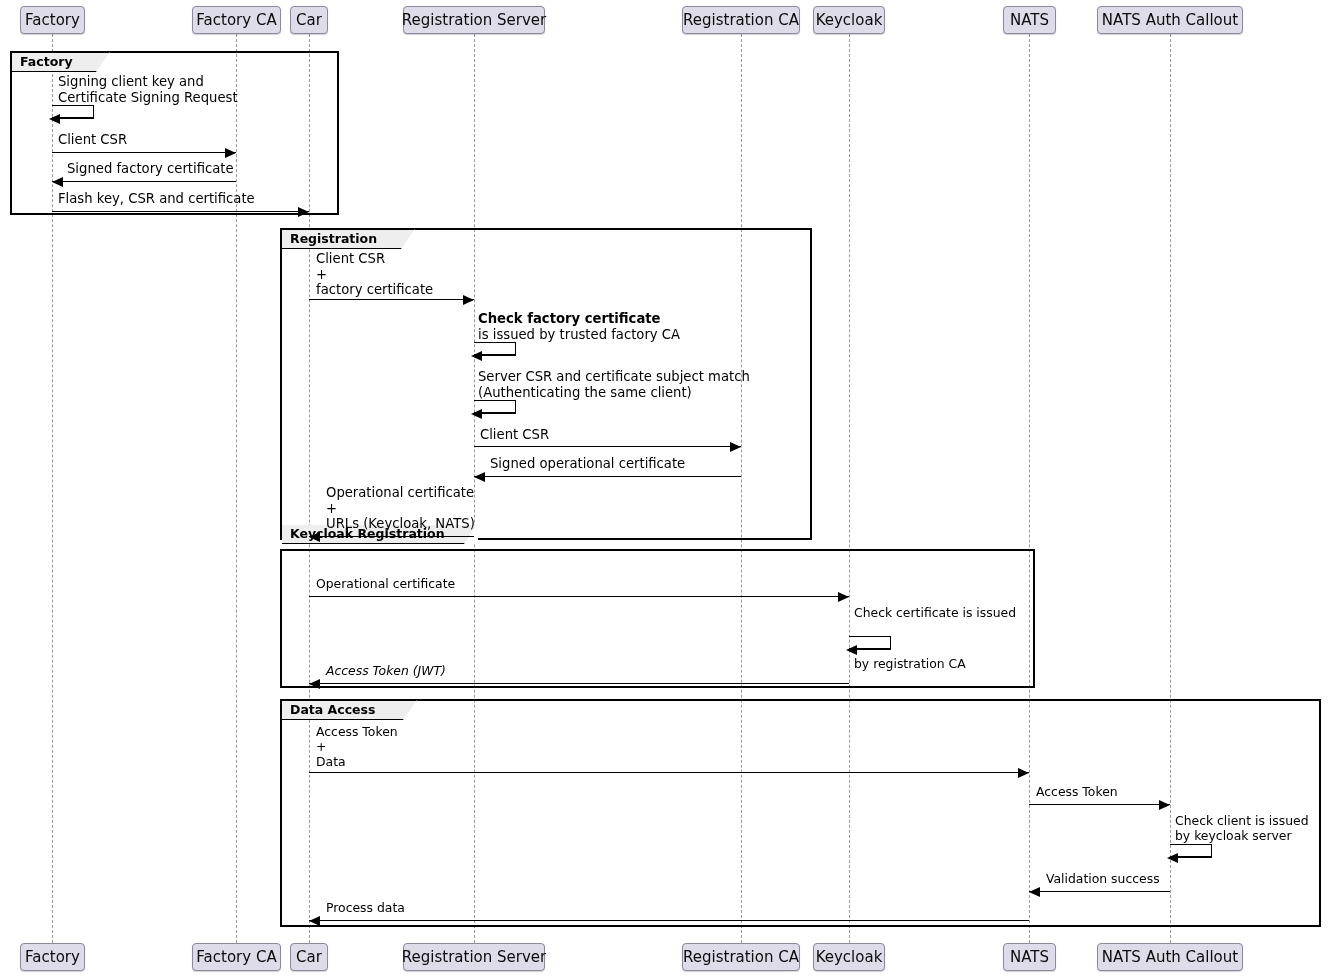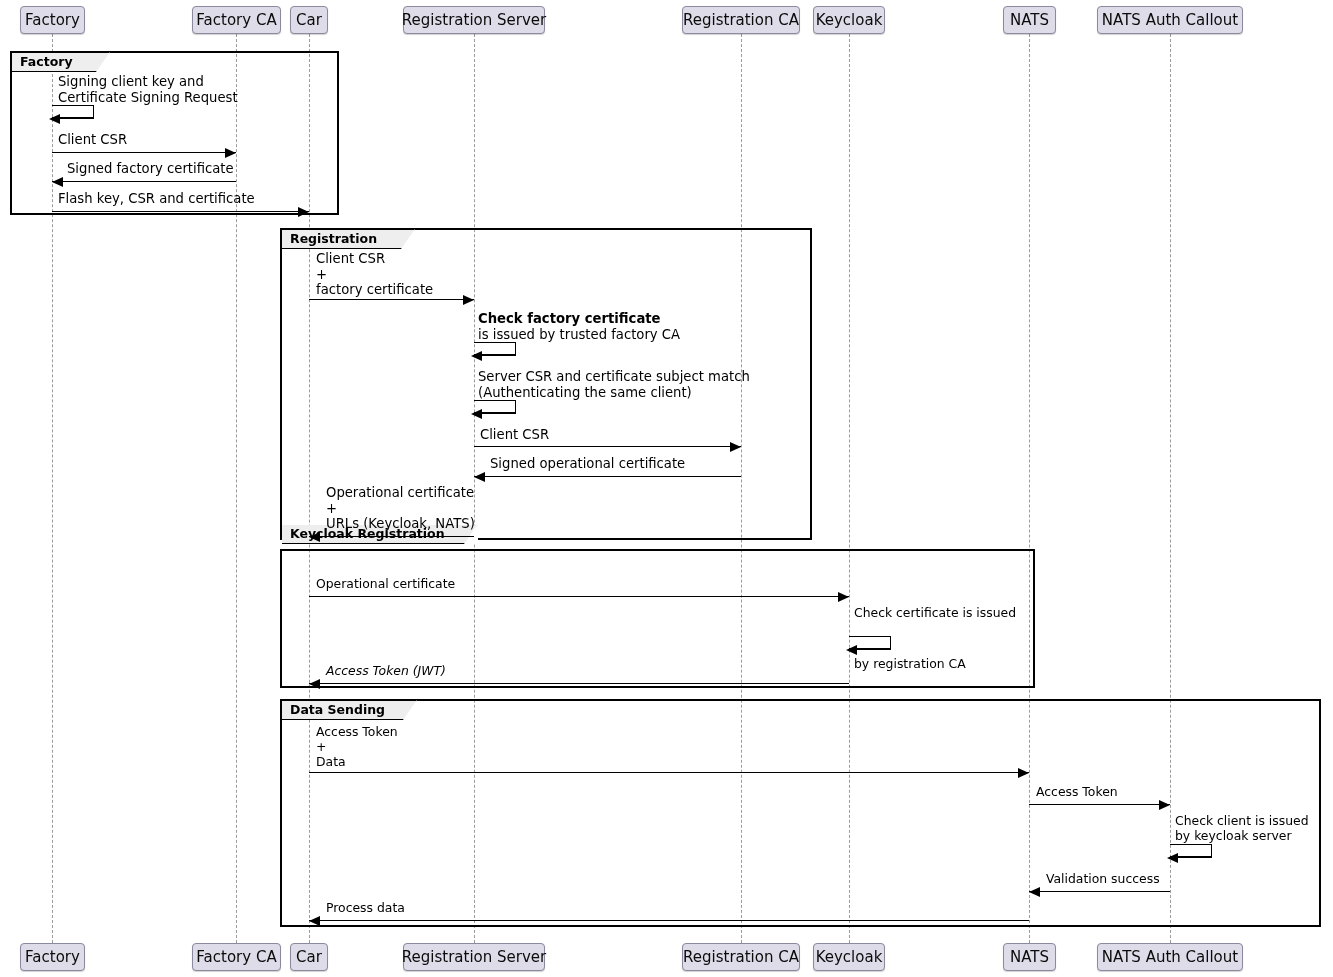--- a/index.html
+++ b/index.html
@@ -118,21 +118,21 @@
       <div class="lifeline" style="left: 1170px; top: 34px; height: 909px;"></div>
     </div>
   <div id="frames-layer">
       <div class="frame" style="left: 10px; top: 51px; width: 329px; height: 164px;"></div>
       <div class="frame-label" style="left: 12px; top: 53px; width: 98px;"><span class="lbl">Factory</span></div>
       <div class="frame" style="left: 280px; top: 228px; width: 532px; height: 312px;"></div>
       <div class="frame-label" style="left: 282px; top: 230px; width: 133px;"><span class="lbl">Registration</span></div>
       <div class="frame" style="left: 280px; top: 549px; width: 755px; height: 139px;"></div>
       <div class="frame-label" style="left: 282px; top: 525px; width: 196px;"><span class="lbl">Keycloak Registration</span></div>
       <div class="frame" style="left: 280px; top: 699px; width: 1041px; height: 228px;"></div>
-      <div class="frame-label" style="left: 282px; top: 701px; width: 135px;"><span class="lbl">Data Sending</span></div>
+      <div class="frame-label" style="left: 282px; top: 701px; width: 135px;"><span class="lbl">Data Access</span></div>
     </div>
   <div id="messages-layer">
       <div class="msg-text" style="left: 58px; top: 74px;">Signing client key and</div>
       <div class="msg-text" style="left: 58px; top: 89.5px;">Certificate Signing Request</div>
       <div class="selfloop" style="left: 52px; top: 105px; width: 42px; height: 13px;"></div>
       <div class="msg-line" style="left: 54px; top: 118px; width: 40px;"></div>
       <div class="arrow-head arrow-left" style="left: 49px; top: 114px;"></div>
       <div class="msg-text" style="left: 58px; top: 132px;">Client CSR</div>
       <div class="msg-line" style="left: 52px; top: 152px; width: 184px;"></div>
       <div class="arrow-head arrow-right" style="left: 225px; top: 148px;"></div>

